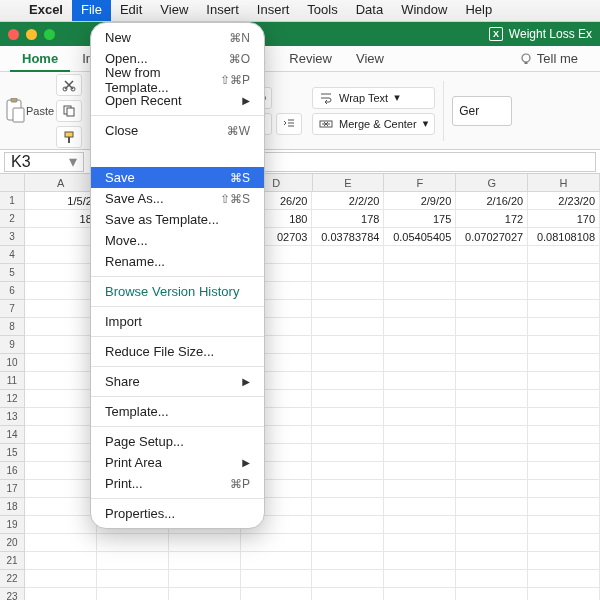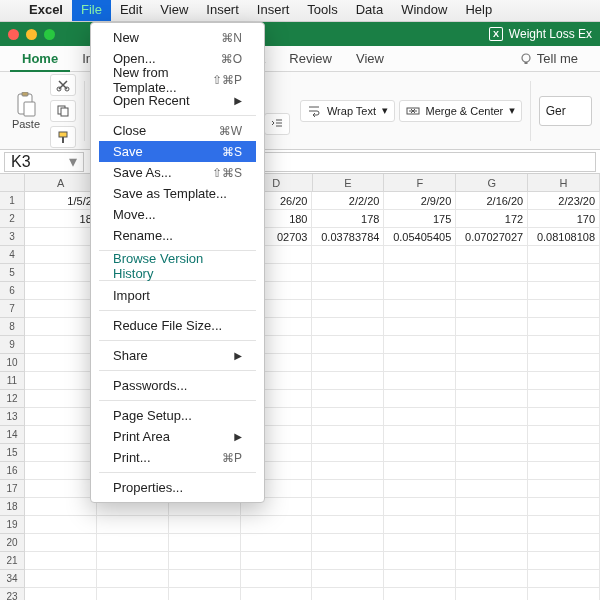--- a/index.html
+++ b/index.html
@@ -3,71 +3,71 @@
 <meta charset="utf-8">
 <style>
 * { box-sizing: border-box; margin: 0; padding: 0; font-family: -apple-system, "Helvetica Neue", Arial, sans-serif; }
 body { width: 600px; height: 600px; overflow: hidden; background: #fff; font-size: 12px; color: #222; position: relative; }
 
 
 .menubar { height: 22px; background: linear-gradient(#f7f7f7,#ececec); display: flex; align-items: flex-end; padding: 0 4px; border-bottom: 1px solid #d0d0d0; font-size: 13px; }
 .menubar .apple { width: 16px; text-align: center; }
 .menubar .mb-item { padding: 0 9px; height: 22px; line-height: 22px; }
 .menubar .mb-item.bold { font-weight: 700; }
-.menubar .mb-item.open { background: #1169dd; color: #86efac; }
+.menubar .mb-item.open { background: #1169dd; color: #ffffff; }
 
 
 .titlebar { height: 24px; background: #1a7f45; display: flex; align-items: center; padding: 0 8px; color: #fff; }
 .traffic { display: flex; gap: 7px; }
 .traffic span { width: 11px; height: 11px; border-radius: 50%; display: inline-block; }
 .tclose { background: #ff5f57; }
 .tmin { background: #febc2e; }
 .tmax { background: #28c840; }
 .doc-title { margin-left: auto; display: flex; align-items: center; gap: 6px; font-size: 12px; }
 
 
 .ribbon-tabs { height: 26px; background: #fcfcfc; display: flex; align-items: center; padding: 0 10px; border-bottom: 1px solid #d8d8d8; font-size: 13px; }
 .ribbon-tabs .rt { padding: 0 12px; height: 26px; line-height: 26px; color: #444; }
 .ribbon-tabs .rt.active { color: #1a7f45; border-bottom: 2px solid #1a7f45; font-weight: 600; }
 .ribbon-tabs .spacer { flex: 1; }
 .ribbon-tabs .rt.icon { display: flex; align-items: center; gap: 4px; }
 
 
 .ribbon { height: 78px; background: #fafafa; border-bottom: 1px solid #d0d0d0; display: flex; align-items: center; padding: 4px 8px; gap: 6px; }
-.rbtn { display: flex; flex-direction: column; align-items: center; justify-content: center; width: 42px; height: 60px; font-size: 11px; color: #444; }
+.rbtn { display: flex; align-items: center; justify-content: center; width: 42px; height: 60px; font-size: 11px; color: #444; }
 .rbtn .ic { width: 26px; height: 26px; display: flex; align-items: center; justify-content: center; }
 .sep { width: 1px; height: 60px; background: #e2e2e2; margin: 0 2px; }
 .group-v { display: flex; flex-direction: column; gap: 4px; }
 .ribbon .mini { width: 26px; height: 22px; border: 1px solid #ddd; border-radius: 3px; display: flex; align-items: center; justify-content: center; font-size: 11px; background: #fff; }
 .row { display: flex; gap: 4px; }
 .fontbox { display: flex; align-items: center; border: 1px solid #ccc; border-radius: 3px; background: #fff; height: 30px; padding: 0 6px; font-size: 12px; width: 60px; overflow: hidden; }
-.wrap-merge { display: flex; flex-direction: row; gap: 4px; margin-left: 4px; }
+.wrap-merge { display: flex; flex-direction: column; gap: 4px; margin-left: 4px; }
 .wm-btn { display: flex; align-items: center; gap: 6px; border: 1px solid #ddd; background: #fff; border-radius: 3px; height: 22px; padding: 0 6px; font-size: 11px; white-space: nowrap; }
 
 
 .fbar { height: 24px; background: #fff; border-bottom: 1px solid #d0d0d0; display: flex; align-items: center; }
 .namebox { width: 80px; height: 20px; border: 1px solid #ccc; margin: 0 4px; display: flex; align-items: center; padding: 0 6px; font-size: 16px; background: #fff; }
 .fxarea { flex: 1; height: 20px; border: 1px solid #ccc; margin-right: 4px; display: flex; align-items: center; padding: 0 6px; font-size: 11px; background: #fff; }
 .fbtn { width: 20px; text-align: center; color: #888; }
 
 
 .grid { position: relative; }
 .colhdr { display: flex; height: 18px; background: #f2f2f2; }
 .rowhdr-cell { width: 28px; border-right: 1px solid #d7d7d7; border-bottom: 1px solid #d7d7d7; background: #f2f2f2; }
 .ch { width: 80px; border-right: 1px solid #d7d7d7; border-bottom: 1px solid #d7d7d7; text-align: center; font-size: 11px; color: #555; line-height: 18px; }
 .rows { }
 .row-g { display: flex; height: 18px; }
 .rh { width: 28px; background: #f2f2f2; border-right: 1px solid #d7d7d7; border-bottom: 1px solid #d7d7d7; text-align: center; font-size: 10px; color: #555; line-height: 18px; }
 .cell { width: 80px; border-right: 1px solid #e6e6e6; border-bottom: 1px solid #e6e6e6; font-size: 11px; padding: 0 4px; line-height: 18px; text-align: right; overflow: hidden; white-space: nowrap; }
 
 
-.dropdown { position: absolute; left: 90px; top: 22px; width: 175px; background: #fff; border: 1px solid #c3c3c3; border-radius: 4px; box-shadow: 0 8px 24px rgba(0,0,0,0.25); padding: 4px 8px; font-size: 13px; z-index: 1000; }
+.dropdown { position: absolute; left: 90px; top: 22px; width: 175px; background: #fff; border: 1px solid #c3c3c3; border-radius: 16px; box-shadow: 0 8px 24px rgba(0,0,0,0.25); padding: 4px 0; font-size: 13px; z-index: 1000; }
 .dd-item { display: flex; align-items: center; justify-content: space-between; height: 21px; padding: 0 14px; color: #222; }
 .dd-item.disabled { color: #0f766e; }
-.dd-item.selected { background: #2f6fe8; color: #fff; }
+.dd-item.selected { background: #2f6fe8; color: #fff; margin-top: 26px; }
 .dd-sep { height: 1px; background: #e2e2e2; margin: 4px 0; }
 .dd-item .sc { font-size: 12px; color: #666; }
 .dd-item.selected .sc { color: #fff; }
 .dd-item .arrow { font-size: 10px; color: #333; }
 
 svg { display: block; }
 </style>
 </head>
 <body>
 
@@ -530,21 +530,21 @@
         <div class="cell"></div>
         <div class="cell"></div>
         <div class="cell"></div>
         <div class="cell"></div>
         <div class="cell"></div>
         <div class="cell"></div>
         <div class="cell"></div>
         <div class="cell"></div>
       </div>
       <div class="row-g">
-        <div class="rh">34</div>
+        <div class="rh">22</div>
         <div class="cell"></div>
         <div class="cell"></div>
         <div class="cell"></div>
         <div class="cell"></div>
         <div class="cell"></div>
         <div class="cell"></div>
         <div class="cell"></div>
         <div class="cell"></div>
       </div>
       <div class="row-g">
@@ -612,21 +612,21 @@
     <div class="dd-item">
       <span>Reduce File Size...</span>
     </div>
     <div class="dd-sep"></div>
     <div class="dd-item">
       <span>Share</span>
       <span class="arrow">▶</span>
     </div>
     <div class="dd-sep"></div>
     <div class="dd-item">
-      <span>Passwords...</span>
+      <span>Template...</span>
     </div>
     <div class="dd-sep"></div>
     <div class="dd-item">
       <span>Page Setup...</span>
     </div>
     <div class="dd-item">
       <span>Print Area</span>
       <span class="arrow">▶</span>
     </div>
     <div class="dd-item">

